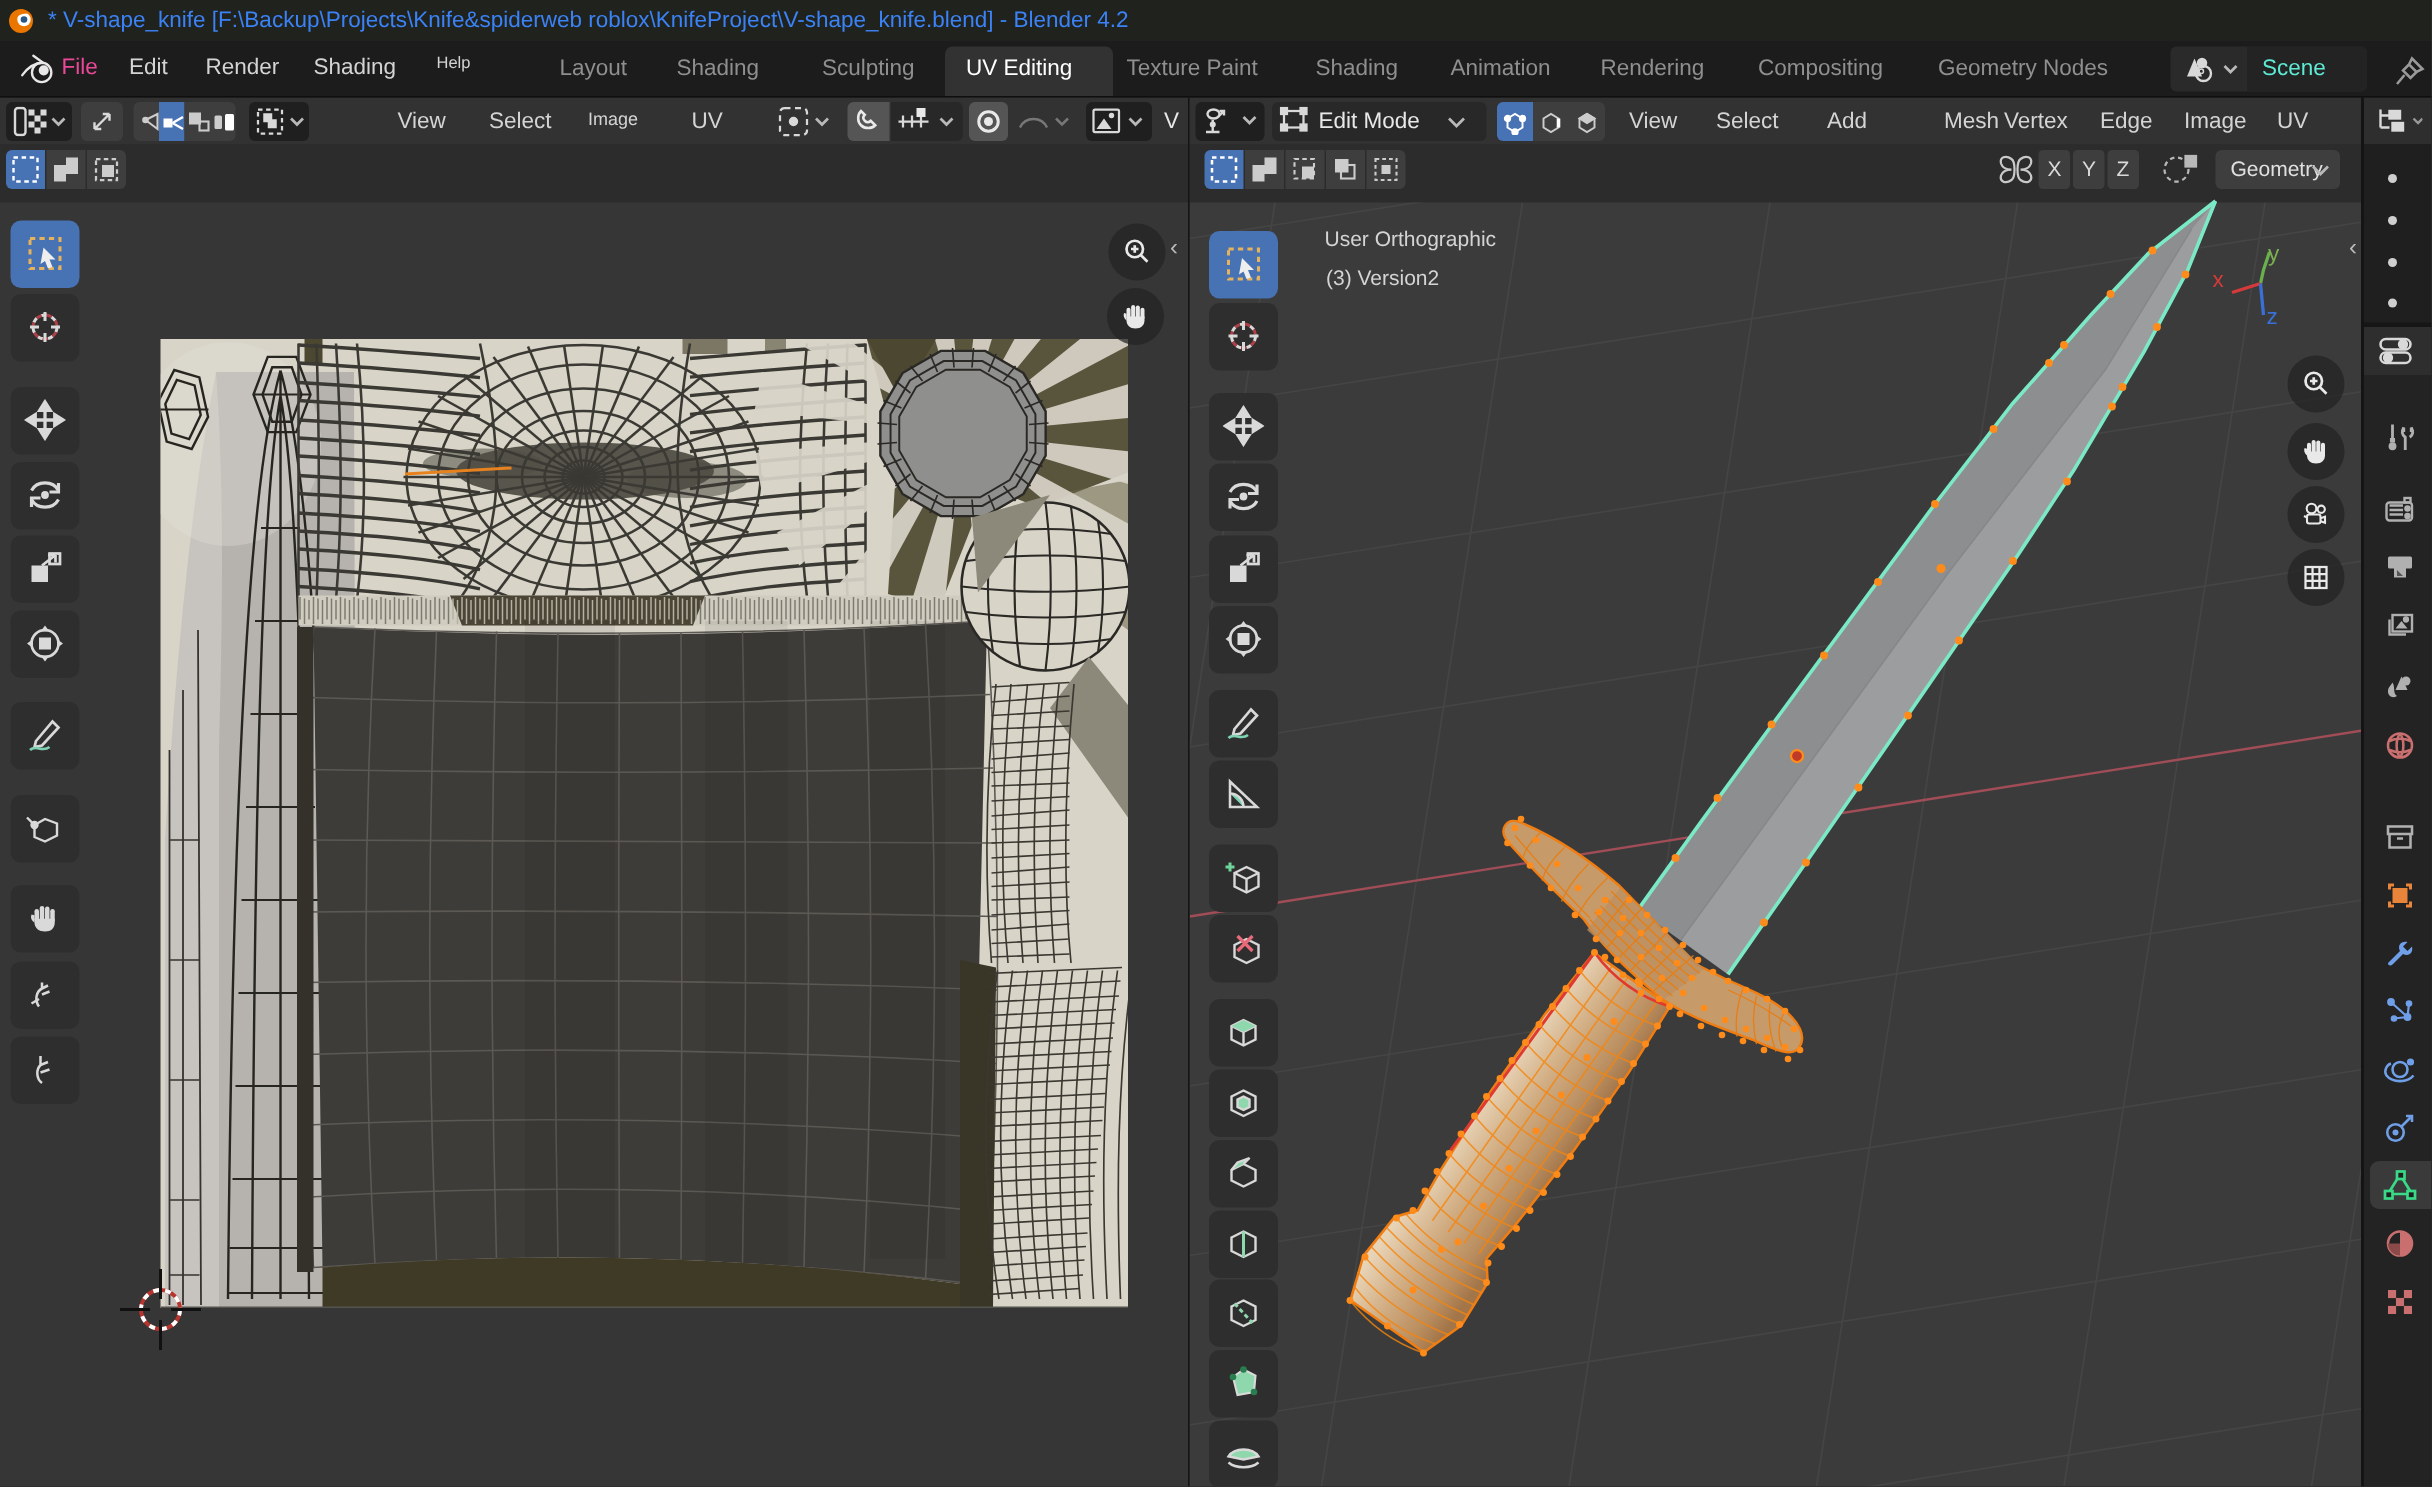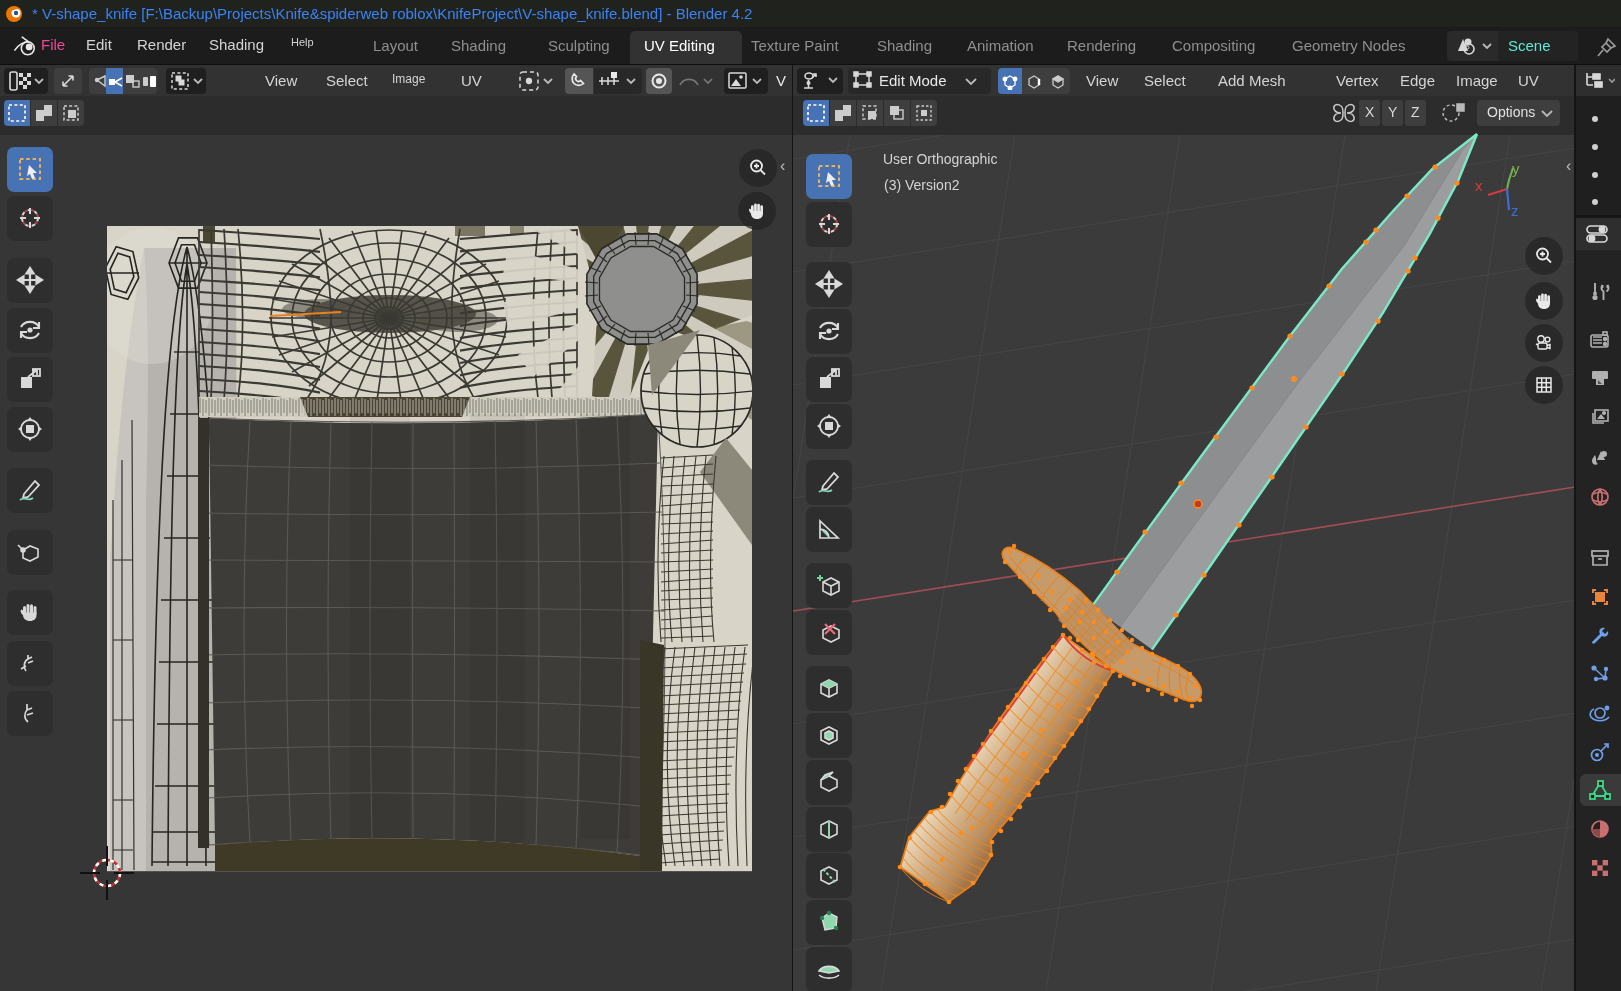--- a/index.html
+++ b/index.html
@@ -191,21 +191,21 @@
 <div class="abs" style="left:1046px;top:68px;width:24px;height:26px;background:#3e3e3e;border-radius:0 4px 4px 0"></div>
 <svg class="abs" style="left:1048px;top:72px" width="20" height="18" viewBox="0 0 20 18">
     <g stroke="#ccc" stroke-width="1.3" fill="none">
       <path d="M5,7 L10,4 L15,7 L15,13 L10,16 L5,13 Z"></path>
       <path d="M5,7 L10,10 L15,7 L10,4 Z" fill="#ccc"></path>
     </g>
   </svg>
 <div class="txt" style="left:1086px;top:72px;font-size:15px;color:#d4d4d4">View</div>
 <div class="txt" style="left:1144px;top:72px;font-size:15px;color:#d4d4d4">Select</div>
 <div class="txt" style="left:1218px;top:72px;font-size:15px;color:#d4d4d4">Add</div>
-<div class="txt" style="left:1249px;top:72px;font-size:15px;color:#d4d4d4">Mesh</div>
+<div class="txt" style="left:1296px;top:72px;font-size:15px;color:#d4d4d4">Mesh</div>
 <div class="txt" style="left:1336px;top:72px;font-size:15px;color:#d4d4d4">Vertex</div>
 <div class="txt" style="left:1400px;top:72px;font-size:15px;color:#d4d4d4">Edge</div>
 <div class="txt" style="left:1456px;top:72px;font-size:15px;color:#d4d4d4">Image</div>
 <div class="txt" style="left:1518px;top:72px;font-size:15px;color:#d4d4d4">UV</div>
 <div class="abs" style="left:0;top:96px;width:792px;height:39px;background:#2c2c2c"></div>
 <div class="abs" style="left:793px;top:96px;width:782px;height:39px;background:#2c2c2c"></div>
 <svg class="abs" style="left:0;top:96px" width="792" height="895" viewBox="0 96 792 895">
     <rect x="0" y="135" width="792" height="856" fill="#363636"></rect>
     <defs>
       <clipPath id="imgclip">
@@ -944,21 +944,21 @@
 <div class="txt" style="left:1388px;top:104px;font-size:14px;color:#d9d9d9">Y</div>
 <div class="abs" style="left:1405px;top:100px;width:21px;height:26px;background:#3e3e3e;border-radius:3px"></div>
 <div class="txt" style="left:1411px;top:104px;font-size:14px;color:#d9d9d9">Z</div>
 <svg class="abs" style="left:1438px;top:100px" width="30" height="26" viewBox="0 0 30 26">
     <g stroke="#b9b9b9" stroke-width="1.5" fill="none">
       <circle cx="13" cy="13" r="8" stroke-dasharray="3 2.5"></circle>
       <rect x="19" y="4" width="7" height="7" fill="#b9b9b9"></rect>
     </g>
   </svg>
 <div class="abs" style="left:1477px;top:100px;width:83px;height:26px;background:#3e3e3e;border-radius:4px"></div>
-<div class="txt" style="left:1487px;top:104px;font-size:14px;color:#e0e0e0">Options</div>
+<div class="txt" style="left:1487px;top:104px;font-size:14px;color:#e0e0e0">Geometry</div>
 <svg class="abs" style="left:1540px;top:108px" width="14" height="12" viewBox="0 0 14 12">
     <path d="M2,3 L7,8 L12,3" stroke="#b9b9b9" stroke-width="1.8" fill="none"></path>
   </svg>
 <div class="txt" style="left:883px;top:151px;font-size:14px;color:#d4d4d4">User Orthographic</div>
 <div class="txt" style="left:884px;top:177px;font-size:14px;color:#d4d4d4">(3) Version2</div>
 <div style="position:absolute;left:7px;top:147px;width:46px;height:45px;background:#4772b3;border-radius:7px;">
     <svg width="28" height="28" viewBox="0 0 28 28" style="position:absolute;left:9px;top:8px">
       <g stroke="#d9d9d9" fill="none" stroke-width="1.6">
         <rect x="4" y="4" width="20" height="20" stroke="#e7b25c" stroke-dasharray="3.5 2.8" stroke-width="2"></rect>
         <path d="M13,10 L21,18 L17,18 L19,23 L16,24 L14,19 L11,21 Z" fill="#eee" stroke="none"></path>

